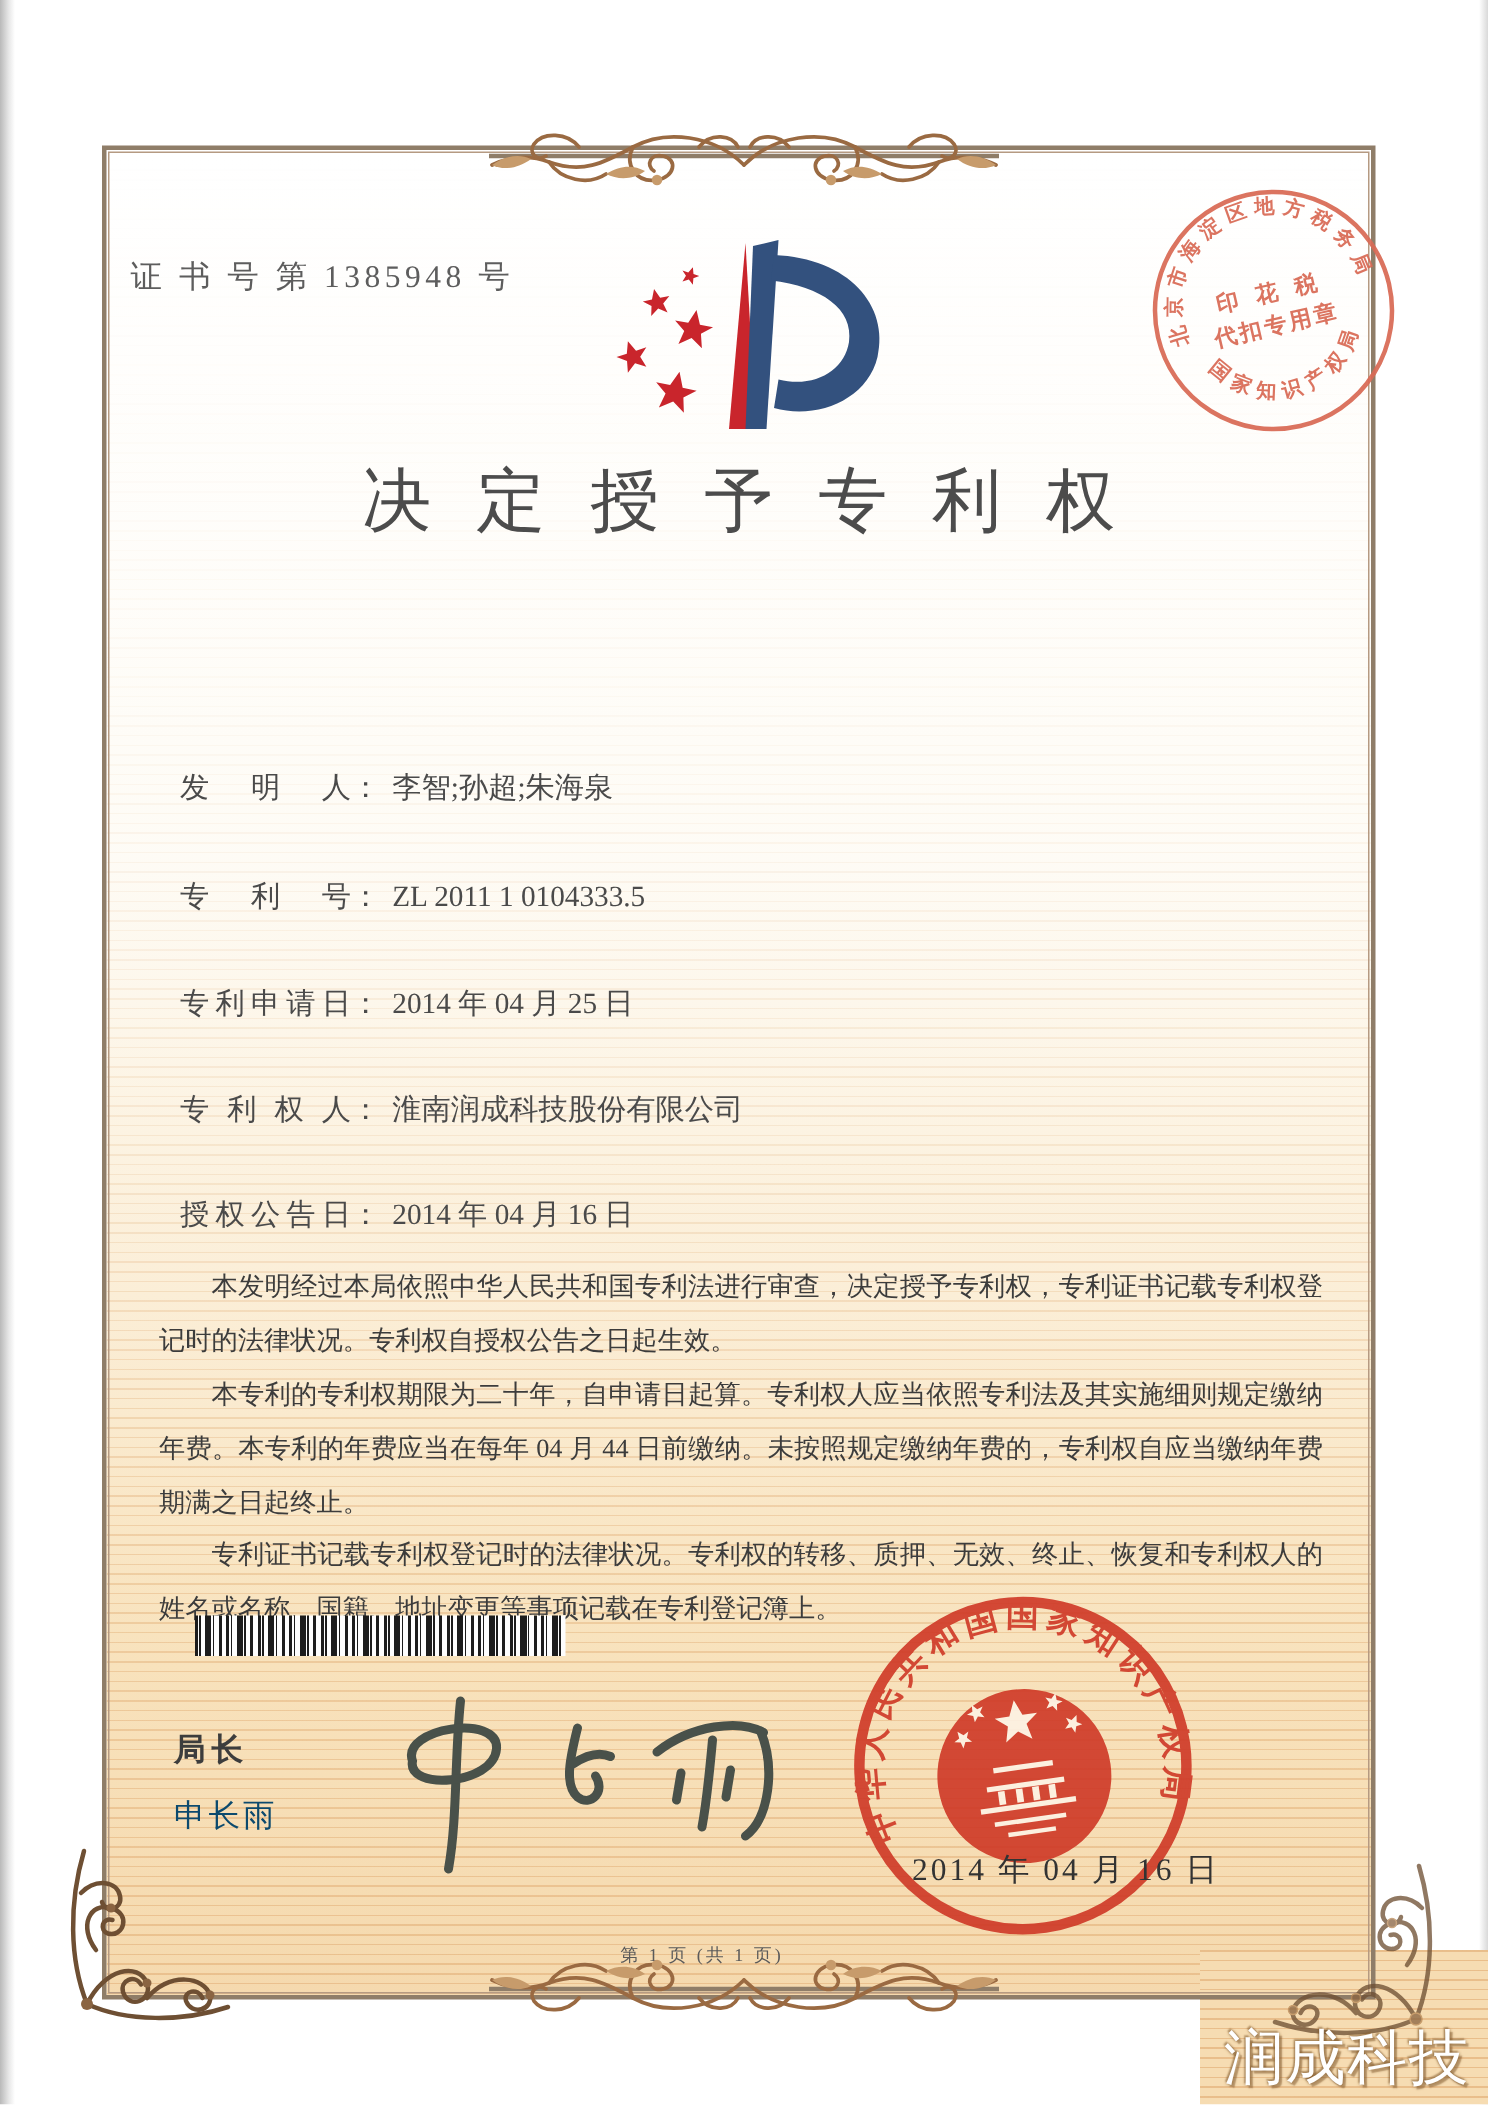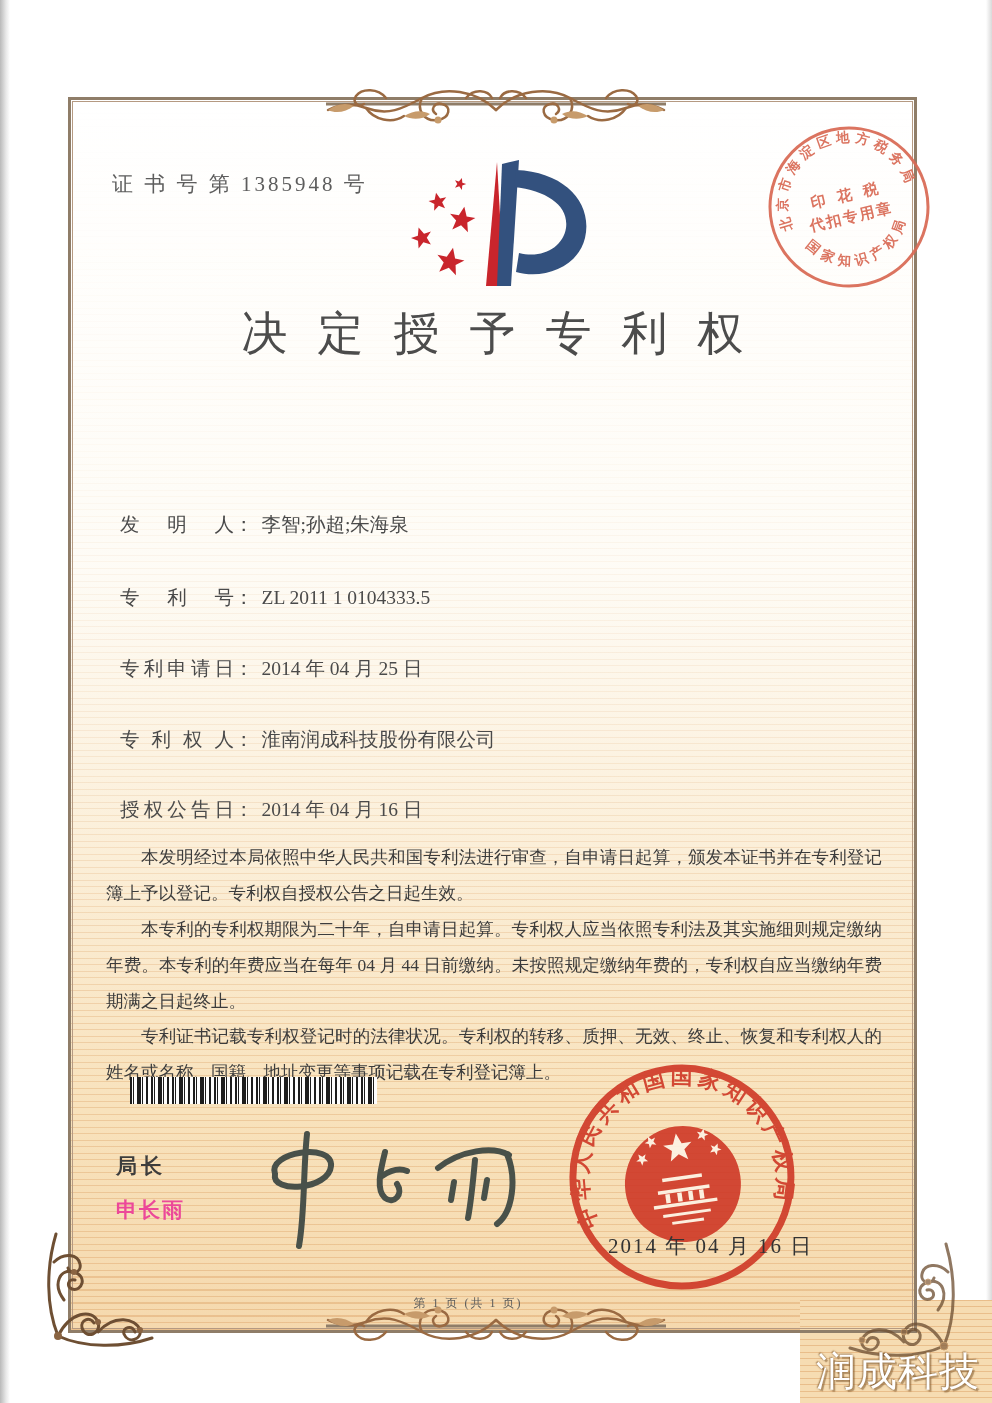--- a/index.html
+++ b/index.html
@@ -18,35 +18,35 @@
   .frame-tint{position:absolute;left:71px;top:100px;width:843px;height:1230px;
      background:linear-gradient(180deg,rgba(255,255,255,0) 0%,rgba(253,248,236,.5) 38%,
        #fbeed7 62%,#f8e2bc 82%,#f5d9ae 100%);}
   .frame-stripes{position:absolute;left:71px;top:100px;width:843px;height:1230px;
      background:repeating-linear-gradient(180deg,rgba(220,160,100,.55) 0 1px,rgba(255,255,255,0) 1px 6.5px);
      -webkit-mask-image:linear-gradient(180deg,rgba(0,0,0,0) 0%,rgba(0,0,0,.08) 30%,rgba(0,0,0,.3) 55%,rgba(0,0,0,.6) 75%,rgba(0,0,0,.8) 100%);
      mask-image:linear-gradient(180deg,rgba(0,0,0,0) 0%,rgba(0,0,0,.08) 30%,rgba(0,0,0,.3) 55%,rgba(0,0,0,.6) 75%,rgba(0,0,0,.8) 100%);}
   .br-stripes{position:absolute;left:800px;top:1300px;width:192px;height:103px;
      background:#f6dcb2 repeating-linear-gradient(180deg,rgba(220,160,100,.5) 0 1px,rgba(255,255,255,0) 1px 6.5px);}
   
-  .cert-no{position:absolute;left:112px;top:170px;font-size:21px;color:#5d5d5d;letter-spacing:3px;}
+  .cert-no{position:absolute;left:87px;top:170px;font-size:21px;color:#5d5d5d;letter-spacing:3px;}
   .title{position:absolute;left:68px;top:303px;width:849px;text-align:center;
      font-size:46px;color:#4c4c4c;letter-spacing:30px;text-indent:30px;font-weight:500;}
   .field{position:absolute;left:120px;width:770px;font-size:19.5px;color:#4a4a4a;white-space:nowrap;}
   .field .lab{display:inline-block;width:114px;text-align:justify;text-align-last:justify;vertical-align:bottom;}
   .field .colon{display:inline-block;margin-right:8px;}
   .body-text{position:absolute;left:106px;top:840px;width:776px;font-size:17.5px;line-height:2.05;
      color:#3c3c3c;text-align:justify;}
   .body-text p{margin:0;text-indent:2em;}
   .barcode{position:absolute;left:130px;top:1077px;width:247px;height:27px;
      background:repeating-linear-gradient(90deg,#1c1c1c 0 2px,#fdfdfd 2px 3px,#1c1c1c 3px 4px,#fdfdfd 4px 7px,#1c1c1c 7px 11px,#fdfdfd 11px 12px,#1c1c1c 12px 13px,#fdfdfd 13px 16px,#1c1c1c 16px 18px,#fdfdfd 18px 21px);}
   .sig-title{position:absolute;left:116px;top:1152px;font-family:"Liberation Sans","DejaVu Sans",sans-serif;
      font-size:21px;font-weight:bold;color:#3d3d3d;letter-spacing:4px;}
   .sig-name{position:absolute;left:116px;top:1196px;font-family:"Liberation Sans","DejaVu Sans",sans-serif;
-     font-size:21px;font-weight:bold;color:#ec4899;letter-spacing:2px;}
+     font-size:21px;font-weight:normal;color:#0c4a6e;letter-spacing:2px;}
   .seal-date{position:absolute;left:608px;top:1232px;font-size:21px;color:#333333;letter-spacing:2px;z-index:6;}
   .footer-page{position:absolute;left:68px;top:1295px;width:800px;text-align:center;
      font-size:12px;color:#5a5a5a;letter-spacing:2px;}
   .watermark{position:absolute;left:816px;top:1344px;font-family:"Liberation Sans","DejaVu Sans",sans-serif;
      font-size:40px;font-weight:normal;color:#ffffff;letter-spacing:1px;z-index:8;
      text-shadow:0 0 2px rgba(130,90,45,.9),2px 2px 1px rgba(130,90,45,.55),-1px -1px 1px rgba(130,90,45,.45);}
   svg{display:block;}
   .logo{position:absolute;left:396px;top:154px;z-index:2;}
   .tax-stamp{position:absolute;left:760px;top:118px;z-index:3;opacity:.93;transform:rotate(-13deg);}
   .main-seal{position:absolute;left:565px;top:1060px;z-index:4;opacity:.9;transform:rotate(-8deg);}
@@ -151,21 +151,21 @@
     <span class="lab">专利申请日</span><span class="colon">：</span><span>2014 年 04 月 25 日</span>
   </div>
   <div class="field" style="top:726px">
     <span class="lab">专利权人</span><span class="colon">：</span><span>淮南润成科技股份有限公司</span>
   </div>
   <div class="field" style="top:796px">
     <span class="lab">授权公告日</span><span class="colon">：</span><span>2014 年 04 月 16 日</span>
   </div>
 
   <div class="body-text">
-    <p>本发明经过本局依照中华人民共和国专利法进行审查，自申请日起算，颁发本证书并在专利登记簿上予以登记。专利权自授权公告之日起生效。</p>
+    <p>本发明经过本局依照中华人民共和国专利法进行审查，决定授予专利权，专利证书记载专利权登记时的法律状况。专利权自授权公告之日起生效。</p>
     <p>本专利的专利权期限为二十年，自申请日起算。专利权人应当依照专利法及其实施细则规定缴纳年费。本专利的年费应当在每年 04 月 44 日前缴纳。未按照规定缴纳年费的，专利权自应当缴纳年费期满之日起终止。</p>
     <p>专利证书记载专利权登记时的法律状况。专利权的转移、质押、无效、终止、恢复和专利权人的姓名或名称、国籍、地址变更等事项记载在专利登记簿上。</p>
   </div>
 
   <div class="barcode"></div>
 
   <div class="sig-title">局长</div>
   <div class="sig-name">申长雨</div>
 
   <svg class="signature" width="300" height="135" viewBox="0 0 300 135">

